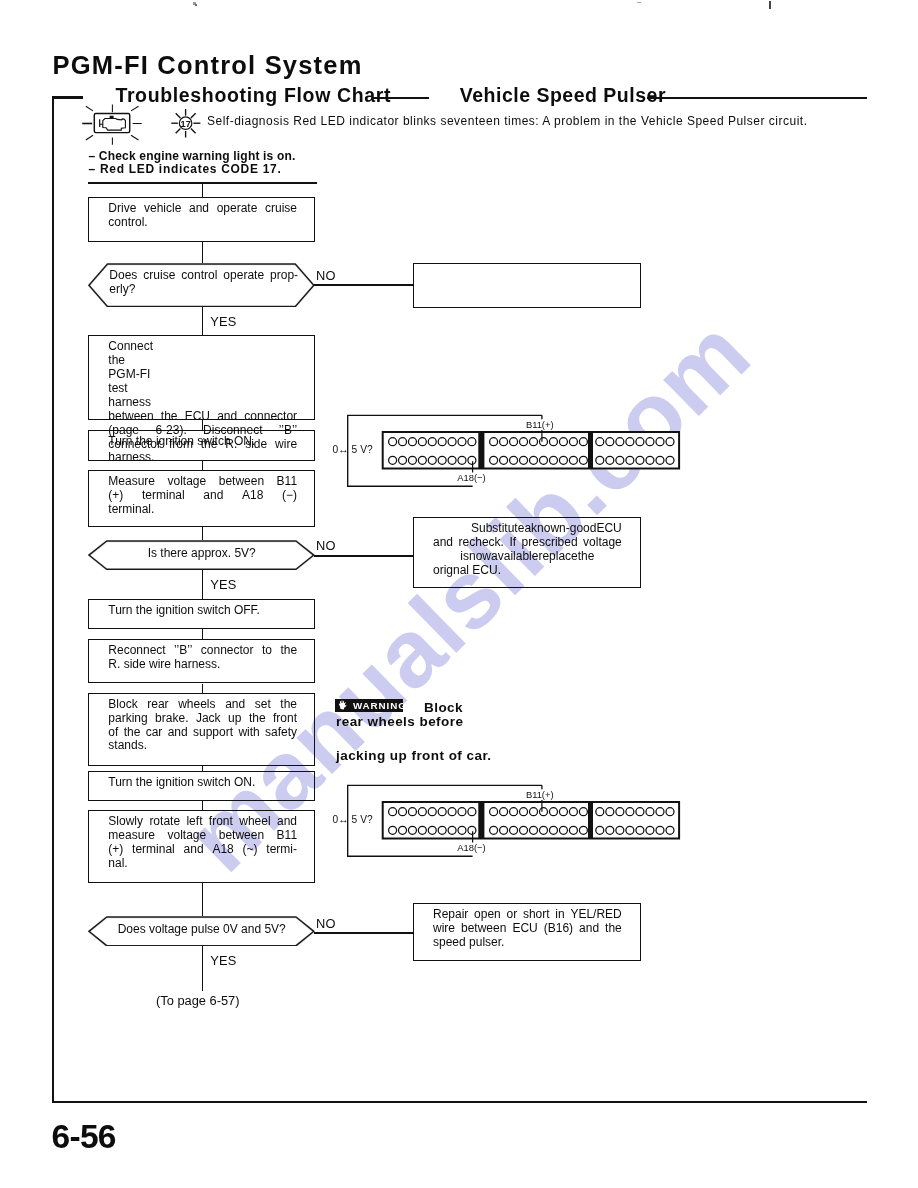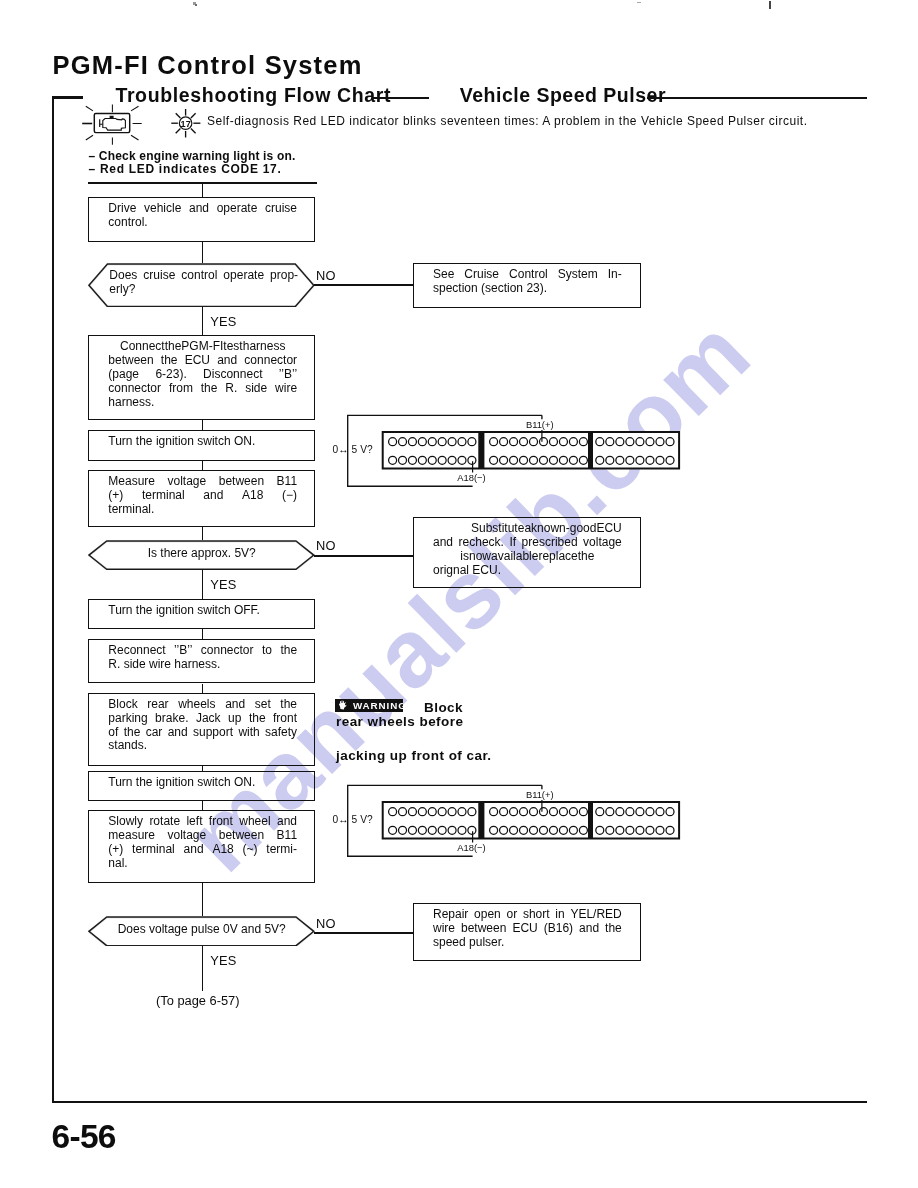--- a/index.html
+++ b/index.html
@@ -124,21 +124,21 @@
         <span>Does</span>
         <span>cruise</span>
         <span>control</span>
         <span>operate</span>
         <span>prop-</span>
       </div>
       <div class="ftext" style="white-space:nowrap;">erly?</div>
     </div>
     <div class="fbox" style="position:absolute;left:88.4px;top:335.2px;width:226.7px;height:85px;border:1.4px solid #111;box-sizing:border-box;background:transparent;"></div>
     <div style="position:absolute;left:108.30000000000001px;top:340.2px;width:188.8px;">
-      <div class="ftext" style="white-space:nowrap;display:flex;justify-content:center;">
+      <div class="ftext" style="white-space:nowrap;display:flex;justify-content:flex-start;flex-direction:column;">
         <span>Connect</span>
         <span>the</span>
         <span>PGM-FI</span>
         <span>test</span>
         <span>harness</span>
       </div>
       <div class="ftext" style="white-space:nowrap;display:flex;justify-content:space-between;">
         <span>between</span>
         <span>the</span>
         <span>ECU</span>
@@ -267,30 +267,20 @@
         <path d="M18.7 0.9 H208 L225.79999999999998 15.3 L208 29.700000000000003 H18.7 L0.9 15.3 Z" fill="none" stroke="#111" stroke-width="1.5"></path>
       </svg>
     </div>
     <div class="ftext" style="position:absolute;left:88.4px;top:922.6px;width:226.7px;text-align:center;">Does voltage pulse 0V and 5V?</div>
     <div class="yn" style="left:210.3px;top:314px;">YES</div>
     <div class="yn" style="left:210.3px;top:577px;">YES</div>
     <div class="yn" style="left:210.3px;top:953px;">YES</div>
     <div class="yn" style="left:316px;top:268px;">NO</div>
     <div class="hline" style="left:314px;top:284px;width:100px;"></div>
     <div class="fbox" style="position:absolute;left:413px;top:263px;width:228px;height:45px;border:1.4px solid #111;box-sizing:border-box;background:transparent;"></div>
-    <div style="position:absolute;left:433px;top:268px;width:188.8px;">
-      <div class="ftext" style="white-space:nowrap;display:flex;justify-content:space-between;">
-        <span>See</span>
-        <span>Cruise</span>
-        <span>Control</span>
-        <span>System</span>
-        <span>In-</span>
-      </div>
-      <div class="ftext" style="white-space:nowrap;">spection (section 23).</div>
-    </div>
     <div class="yn" style="left:316px;top:538px;">NO</div>
     <div class="hline" style="left:314px;top:555px;width:100px;"></div>
     <div class="fbox" style="position:absolute;left:413px;top:517px;width:228px;height:71px;border:1.4px solid #111;box-sizing:border-box;background:transparent;"></div>
     <div style="position:absolute;left:433px;top:522px;width:188.8px;">
       <div class="ftext" style="white-space:nowrap;display:flex;justify-content:flex-end;">
         <span>Substitute</span>
         <span>a</span>
         <span>known-good</span>
         <span>ECU</span>
       </div>

